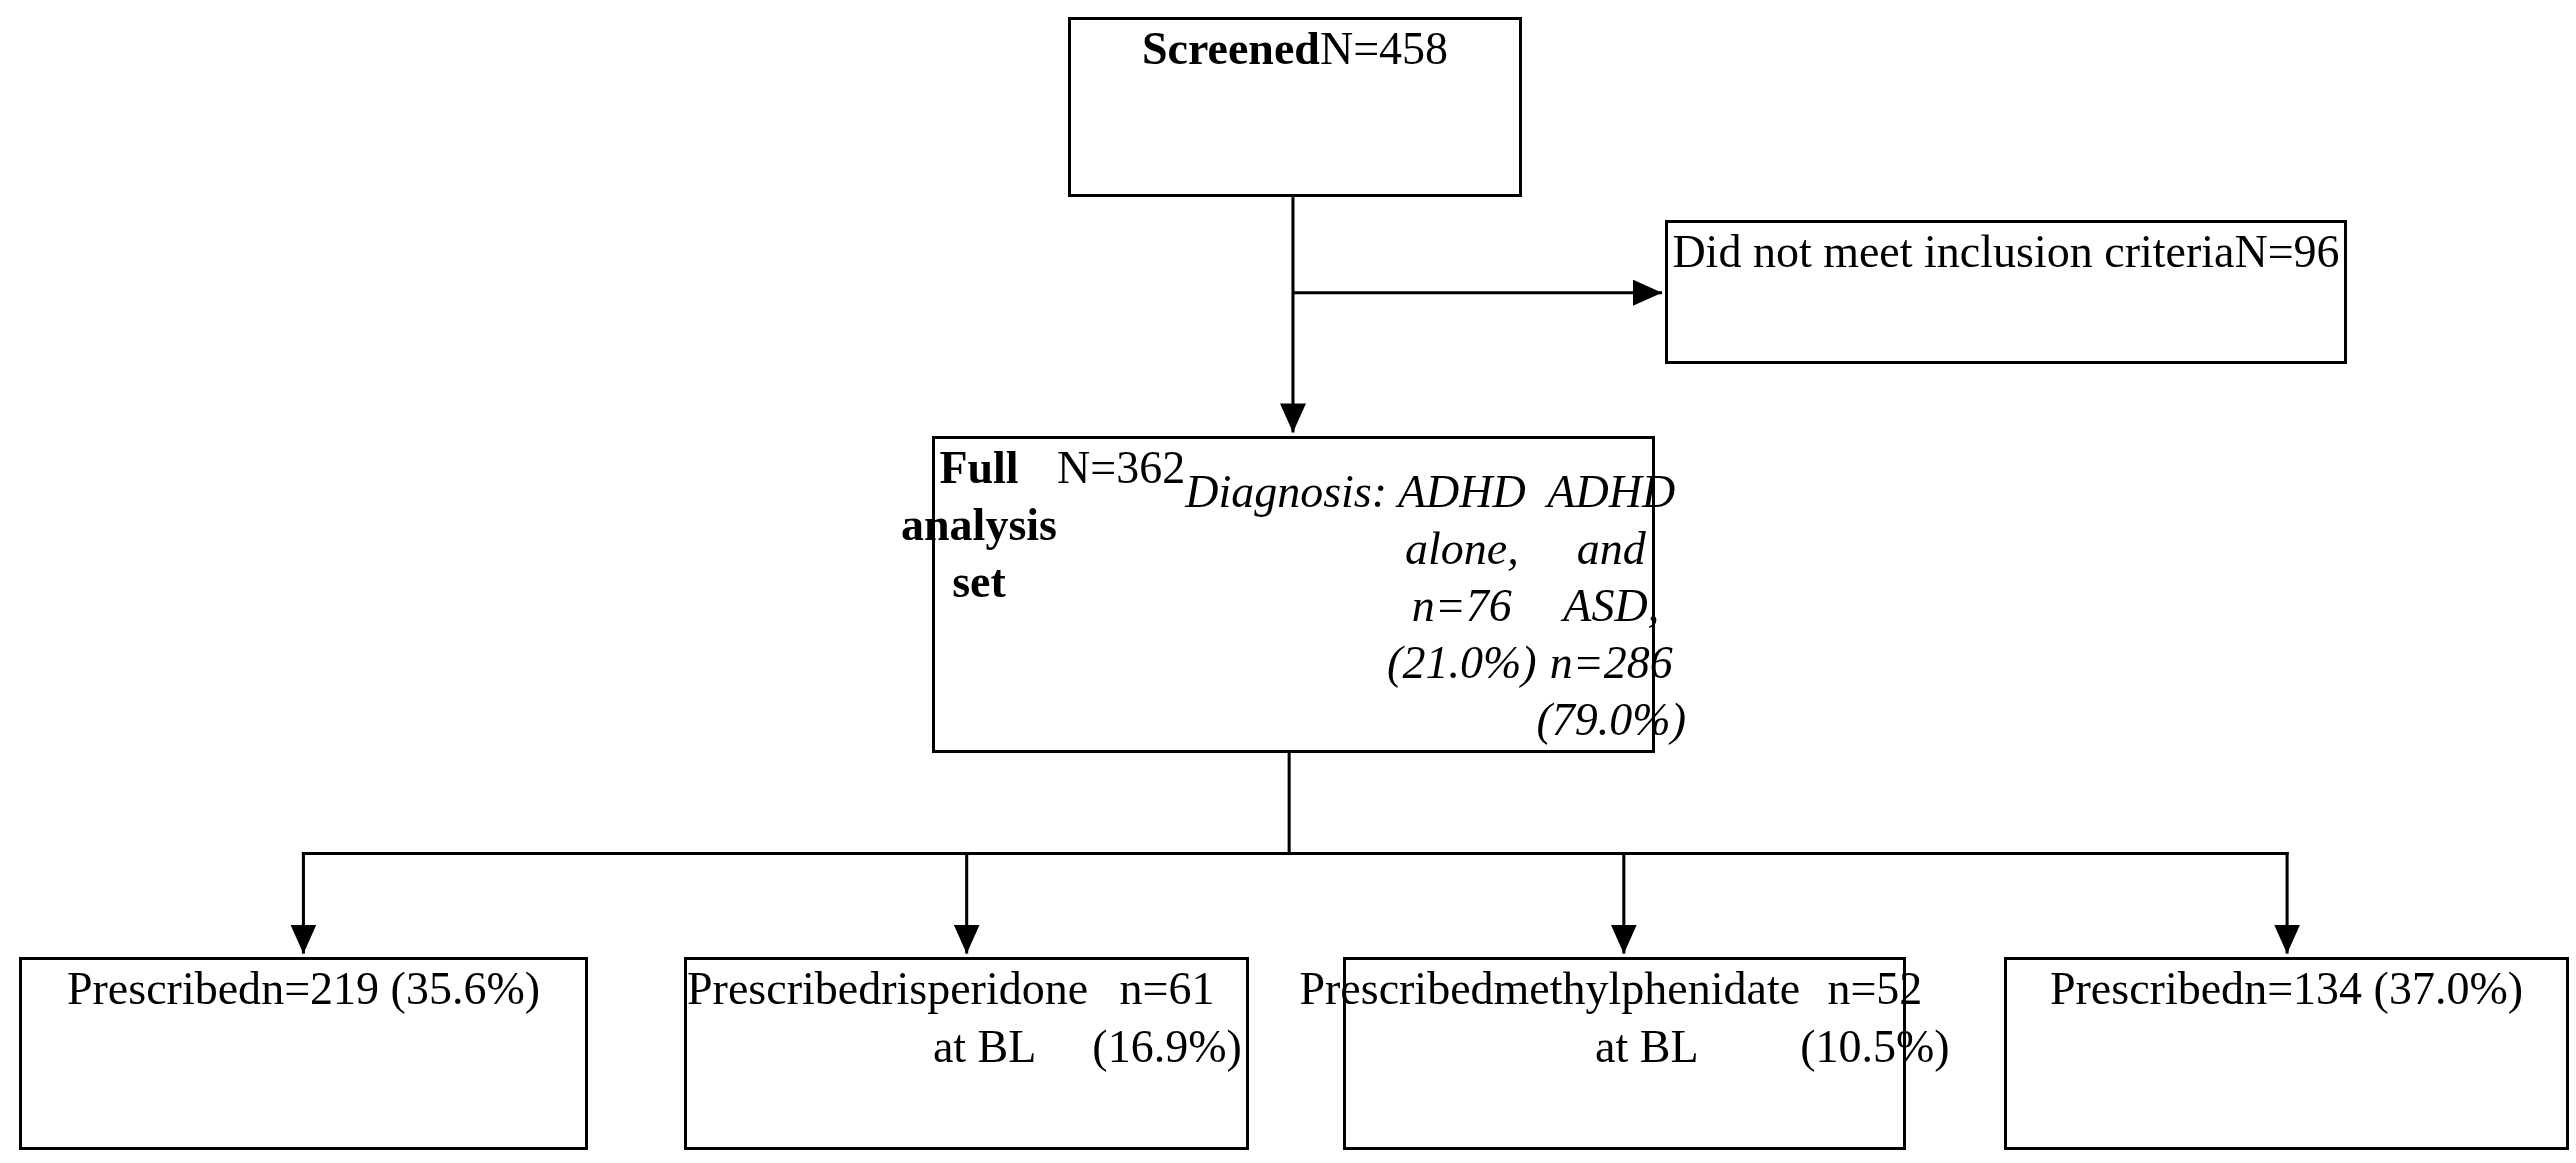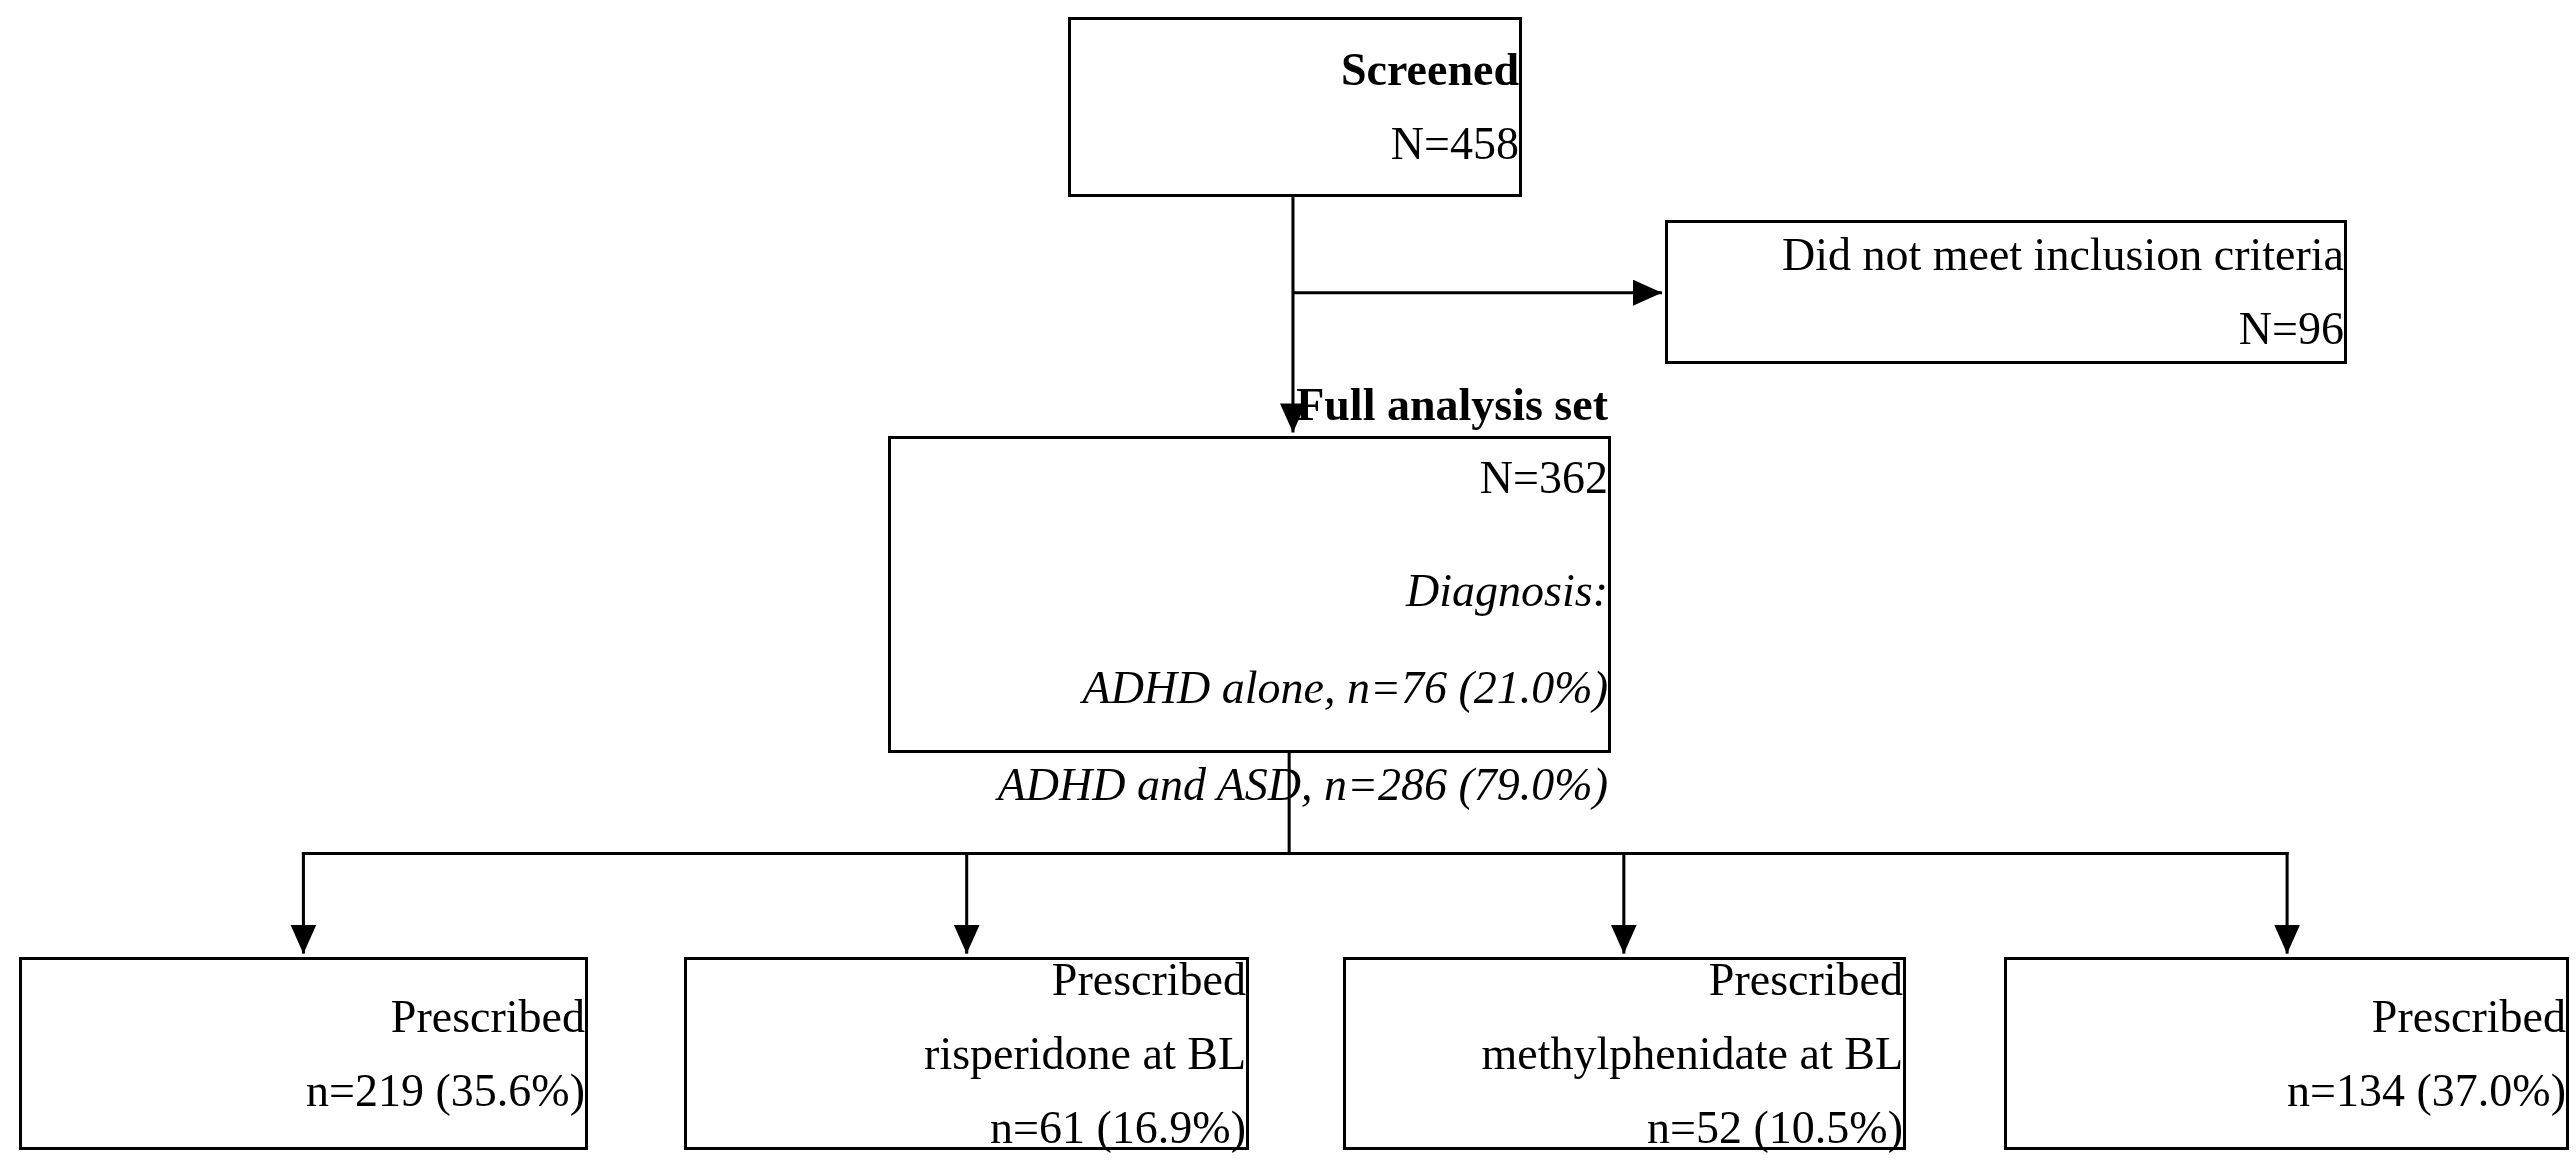--- a/index.html
+++ b/index.html
@@ -23,42 +23,41 @@
     width: 2576px;
     height: 1163px;
     pointer-events: none;
   }
   .box {
     position: absolute;
     box-sizing: border-box;
     border: 3.1px solid #000000;
     background: #ffffff;
     display: flex;
-    flex-direction: column;
+    flex-direction: row;
     justify-content: center;
-    align-items: flex-end;
+    align-items: flex-start;
     text-align: center;
     font-size: 46px;
     line-height: 58px;
-    gap: 16px;
   }
   .box .title {
     font-weight: bold;
   }
   .box .italic {
     font-style: italic;
     margin-top: 24px;
   }
   .gap {
     height: 23px;
   }
   
   #box-screened   { left: 1068px; top: 17px;   width: 454px; height: 180px; border-width: 3.8px; }
   #box-excluded   { left: 1665px; top: 220px;  width: 682px; height: 144px; }
-  #box-fas        { left: 888px; top: 436px;  width: 723px; height: 317px; line-height: 57px; }
+  #box-fas        { left: 932px; top: 436px;  width: 723px; height: 317px; line-height: 57px; }
   #box-arm-0      { left: 19px;   top: 957px; width: 569px; height: 193px; }
   #box-arm-1      { left: 684px;  top: 957px; width: 565px; height: 193px; }
   #box-arm-2      { left: 1343px; top: 957px; width: 563px; height: 193px; }
   #box-arm-3      { left: 2004px; top: 957px; width: 565px; height: 193px; }
 </style>
 </head>
 <body>
 
 <div class="canvas">
 

